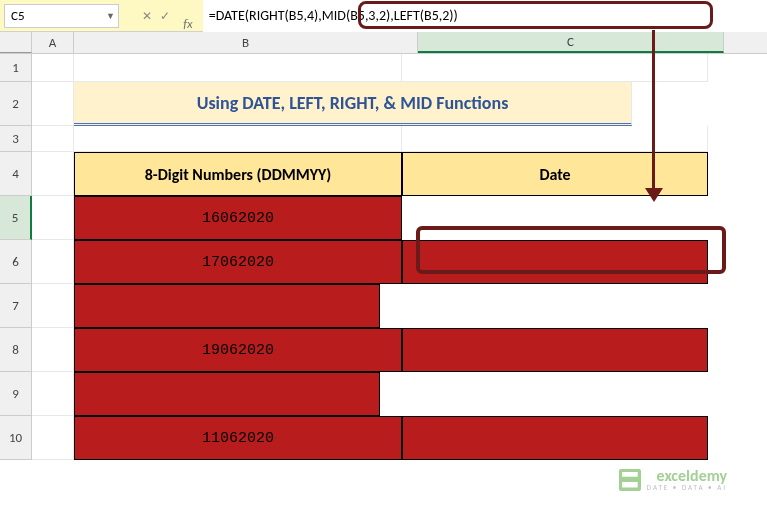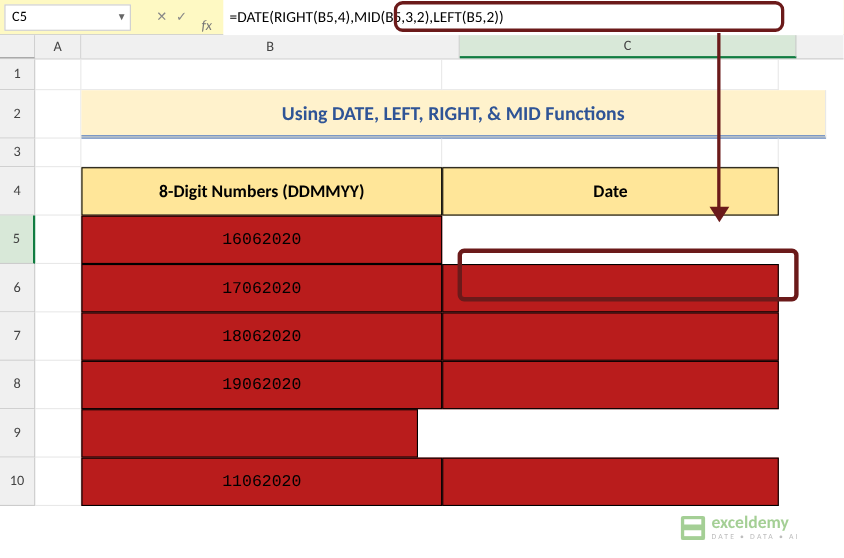--- a/index.html
+++ b/index.html
@@ -147,21 +147,21 @@
       font-size: 15px;
     }
     .cell.col-a { width: 42px; }
     .cell.col-b { width: 328px; }
     .cell.col-c { width: 306px; }
     
     
     .title-cell {
       background: #fff2cc;
       border-bottom: 3px double #4472c4;
-      width: 677px;
+      width: 558px;
       font-weight: bold;
       font-size: 18px;
       color: #2f5496;
     }
     
     
     .th-cell {
       background: #ffe699;
       border: 1px solid #000;
       font-weight: bold;
@@ -209,20 +209,21 @@
     
     
     .watermark {
       position: absolute;
       bottom: 16px;
       right: 40px;
       display: flex;
       align-items: center;
       gap: 6px;
       opacity: 0.55;
+      text-align: right;
     }
     .logo-icon {
       width: 22px; height: 22px;
       background: #5aa83f;
       border-radius: 2px;
       position: relative;
     }
     .logo-icon::before {
       content: '';
       position: absolute;
@@ -311,21 +312,20 @@
   <div class="row">
     <div class="row-header">6</div>
     <div class="cell col-a"></div>
     <div class="cell col-b data-cell">17062020</div>
     <div class="cell col-c data-cell"></div>
   </div>
 
   <div class="row">
     <div class="row-header">7</div>
     <div class="cell col-a"></div>
-    <div class="cell col-b data-cell">18062020</div>
     <div class="cell col-c data-cell"></div>
   </div>
 
   <div class="row">
     <div class="row-header">8</div>
     <div class="cell col-a"></div>
     <div class="cell col-b data-cell">19062020</div>
     <div class="cell col-c data-cell"></div>
   </div>
 

